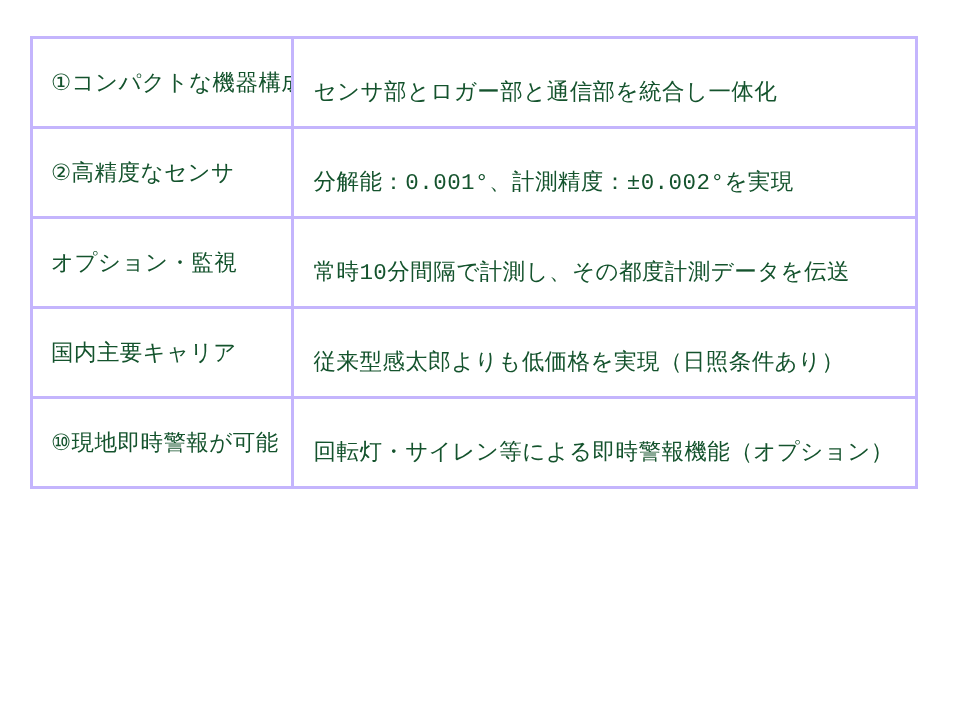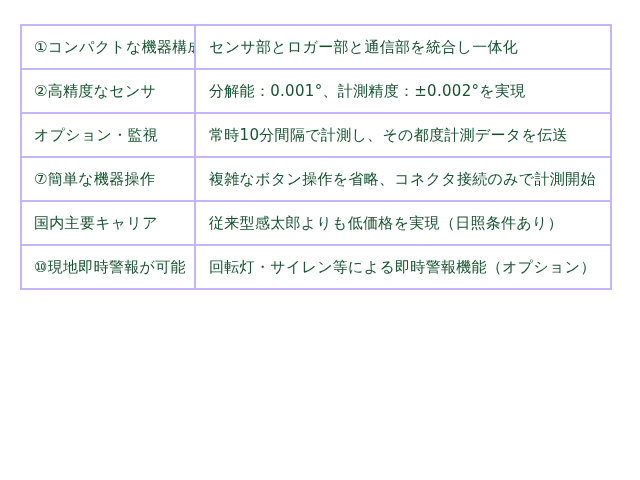--- a/index.html
+++ b/index.html
@@ -39,21 +39,22 @@
     line-height: 1.35;
     color: #14532d;
     letter-spacing: 0.3px;
     white-space: nowrap;
     overflow: hidden;
   }
   td.feature-cell {
     padding: 0 6px 0 12px;
   }
   td.description-cell {
-    padding: 0 8px 0 13px;
+    padding: 16px 8px 0 13px;
+    font-family: Liberation Mono, monospace;
   }
 </style>
 </head>
 <body>
 
 <div class="page">
   <div class="table-wrap">
     <table class="feature-table">
       <colgroup>
         <col class="col-feature">
@@ -66,24 +67,20 @@
           </tr>
           <tr>
             <td class="feature-cell">②高精度なセンサ</td>
             <td class="description-cell">分解能：0.001°、計測精度：±0.002°を実現</td>
           </tr>
           <tr>
             <td class="feature-cell">オプション・監視</td>
             <td class="description-cell">常時10分間隔で計測し、その都度計測データを伝送</td>
           </tr>
           <tr>
-            <td class="feature-cell">⑦簡単な機器操作</td>
-            <td class="description-cell">複雑なボタン操作を省略、コネクタ接続のみで計測開始</td>
-          </tr>
-          <tr>
             <td class="feature-cell">国内主要キャリア</td>
             <td class="description-cell">従来型感太郎よりも低価格を実現（日照条件あり）</td>
           </tr>
           <tr>
             <td class="feature-cell">⑩現地即時警報が可能</td>
             <td class="description-cell">回転灯・サイレン等による即時警報機能（オプション）</td>
           </tr>
         </tbody>
     </table>
   </div>

